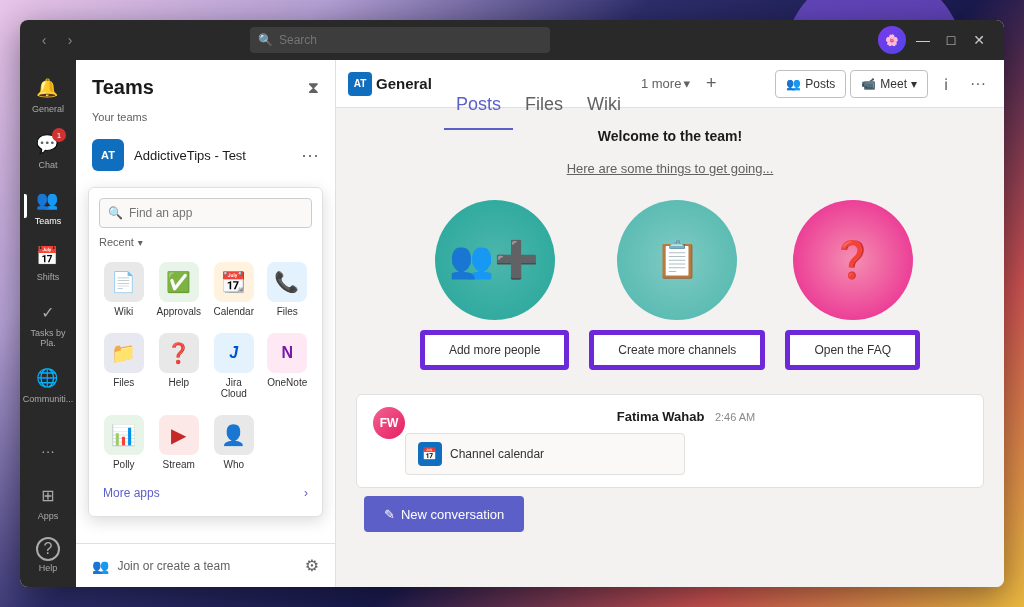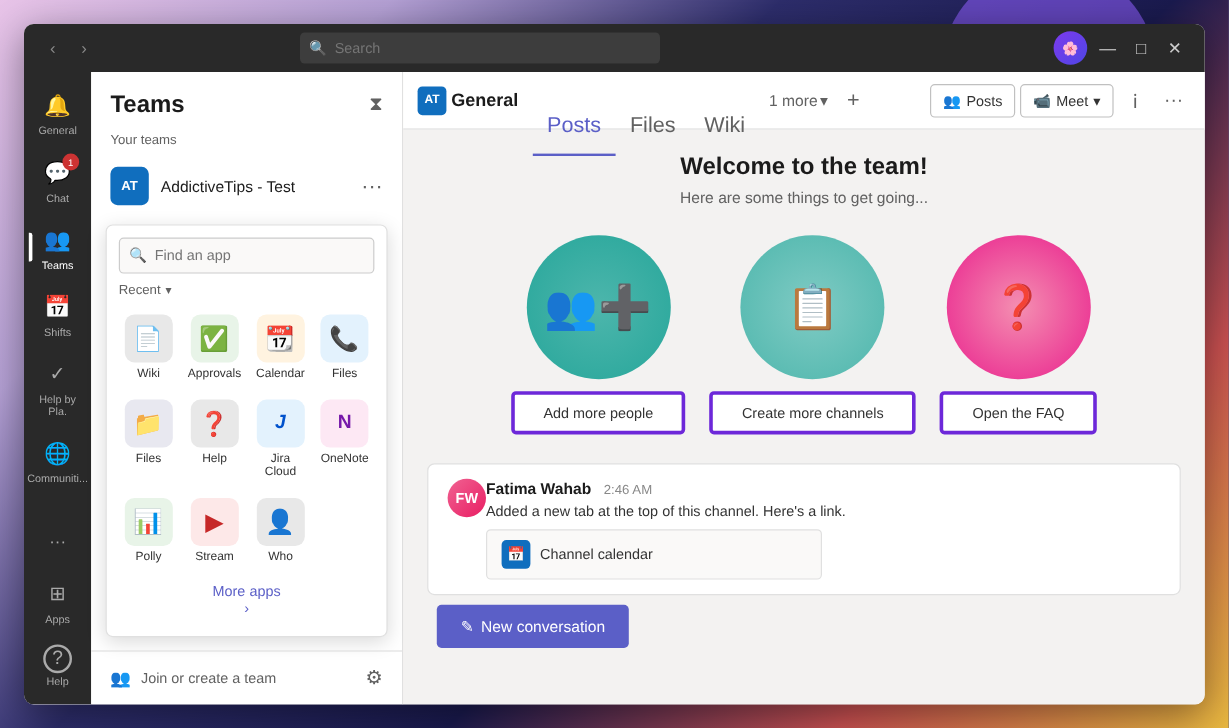--- a/index.html
+++ b/index.html
@@ -301,21 +301,20 @@
     .more-apps-row {
       display: flex;
       align-items: center;
       justify-content: space-between;
       padding: 6px 4px;
       cursor: pointer;
       border-radius: 4px;
       color: #5b5fc7;
       font-size: 12px;
       font-weight: 500;
-      flex-direction: column;
     }
 
     
     .join-create {
       margin-top: auto;
       padding: 12px 16px;
       border-top: 1px solid #e0e0e0;
       display: flex;
       align-items: center;
       justify-content: space-between;
@@ -407,30 +406,31 @@
     }
 
     
     .welcome-area {
       flex: 1;
       overflow-y: auto;
       padding: 20px;
     }
     .welcome-heading {
       text-align: center;
-      font-size: 20px;
+      font-size: 14px;
       font-weight: 600;
       color: #1b1b1b;
-      margin-bottom: 6px;
+      margin-bottom: 17px;
     }
     .welcome-sub {
       text-align: center;
       font-size: 13px;
       color: #616161;
       margin-bottom: 24px;
+      text-decoration: underline;
     }
     .welcome-cards {
       display: flex;
       gap: 20px;
       justify-content: center;
       margin-bottom: 24px;
     }
     .welcome-card {
       display: flex;
       flex-direction: column;
@@ -442,21 +442,21 @@
       border-radius: 50%;
       display: flex; align-items: center; justify-content: center;
       font-size: 50px;
       flex-shrink: 0;
     }
     .circle-green { background: radial-gradient(circle, #4db6ac, #26a69a); }
     .circle-teal { background: radial-gradient(circle, #80cbc4, #4db6ac); }
     .circle-pink { background: radial-gradient(circle, #f48fb1, #e91e8c); }
     .welcome-card-btn {
       padding: 8px 24px;
-      border: 3px solid #6d28d9;
+      border: 5px solid #6d28d9;
       border-radius: 4px;
       background: #fff;
       font-size: 12px;
       color: #333;
       cursor: pointer;
       white-space: nowrap;
       font-weight: 500;
     }
 
     
@@ -472,21 +472,21 @@
       align-items: flex-start;
     }
     .chat-avatar {
       width: 32px; height: 32px;
       border-radius: 50%;
       background: linear-gradient(135deg, #f06292, #e91e63);
       display: flex; align-items: center; justify-content: center;
       font-size: 12px; font-weight: bold; color: white;
       flex-shrink: 0;
     }
-    .chat-content { flex: 1; }
+    .chat-content { flex: 1; text-align: center; }
     .chat-author { font-size: 13px; font-weight: 600; color: #1b1b1b; }
     .chat-time { font-size: 11px; color: #888; margin-left: 6px; }
     .chat-text { font-size: 12px; color: #333; margin-top: 2px; }
     .chat-link-card {
       margin-top: 8px;
       border: 1px solid #e0e0e0;
       border-radius: 4px;
       padding: 8px 12px;
       display: flex; align-items: center; gap: 8px;
       background: #faf9f8;
@@ -576,21 +576,21 @@
         <div class="active-indicator"></div>
         <div class="icon-circle">👥</div>
         <span class="icon-label">Teams</span>
       </div>
       <div class="sidebar-icon-item">
         <div class="icon-circle">📅</div>
         <span class="icon-label">Shifts</span>
       </div>
       <div class="sidebar-icon-item">
         <div class="icon-circle" style="font-size:16px;">✓</div>
-        <span class="icon-label">Help by Pla.</span>
+        <span class="icon-label">Tasks by Pla.</span>
       </div>
       <div class="sidebar-icon-item">
         <div class="icon-circle">🌐</div>
         <span class="icon-label">Communiti...</span>
       </div>
 
       <div class="sidebar-bottom">
         <div class="sidebar-icon-item">
           <div class="icon-circle" style="font-size:14px;">···</div>
         </div>
@@ -744,21 +744,20 @@
             <button class="welcome-card-btn">Open the FAQ</button>
           </div>
         </div>
 
         <div class="chat-area">
           <div class="chat-message">
             <div class="chat-avatar">FW</div>
             <div class="chat-content">
               <span class="chat-author">Fatima Wahab</span>
               <span class="chat-time">2:46 AM</span>
-              <div class="chat-text">Added a new tab at the top of this channel. Here's a link.</div>
               <div class="chat-link-card">
                 <div class="chat-link-icon">📅</div>
                 <span class="chat-link-text">Channel calendar</span>
               </div>
             </div>
           </div>
         </div>
 
         <div class="new-convo-bar">
           <button class="new-convo-btn">

